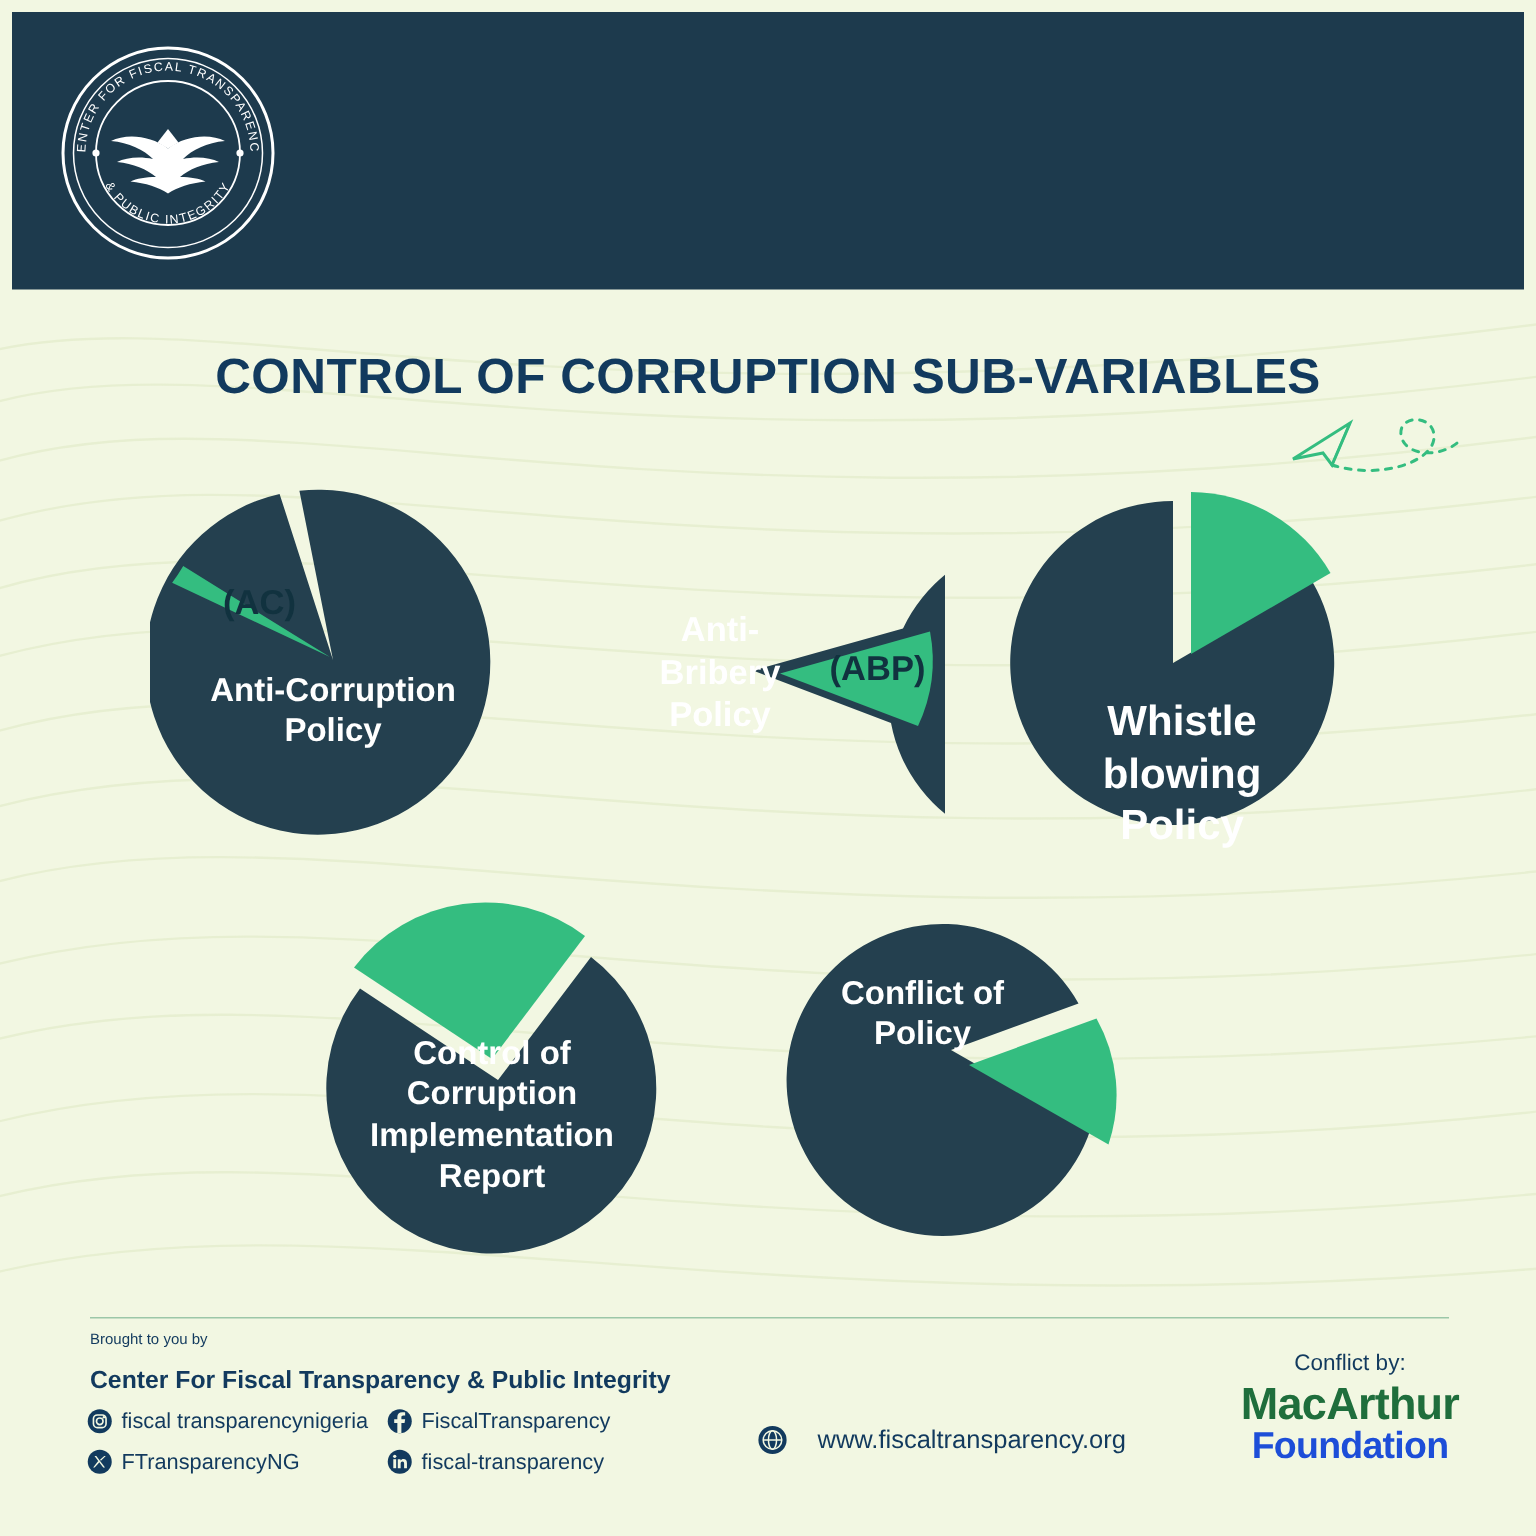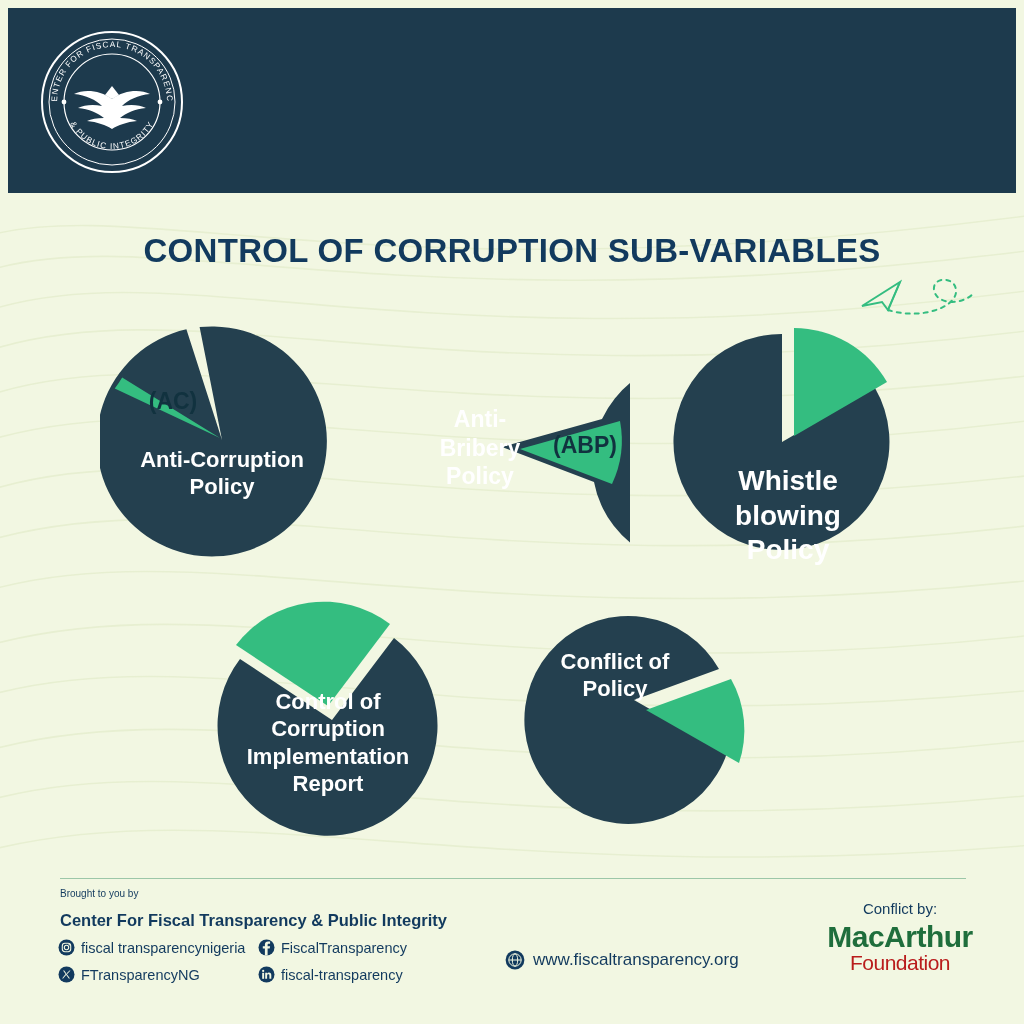--- a/index.html
+++ b/index.html
@@ -166,20 +166,21 @@
   }
   .si-1 { width: 200px; }
   .website {
     position: absolute;
     left: 505px;
     top: 950px;
     display: flex;
     align-items: center;
     color: #123a5e;
     font-size: 17px;
+    gap: 12px;
   }
   .website .ic {
     width: 20px;
     height: 20px;
     margin-right: 8px;
   }
   .supported {
     position: absolute;
     left: 810px;
     top: 900px;
@@ -196,23 +197,23 @@
     text-align: center;
     line-height: 1.0;
   }
   .mac-1 {
     color: #1f6e3c;
     font-size: 30px;
     font-weight: bold;
     letter-spacing: -0.5px;
   }
   .mac-2 {
-    color: #b91c1c;
-    font-size: 21px;
-    font-weight: normal;
+    color: #1d4ed8;
+    font-size: 25px;
+    font-weight: bold;
     letter-spacing: -0.5px;
   }
 </style>
 </head>
 <body>
 
 <div class="page">
 
   <div class="header">
     <div class="seal">

